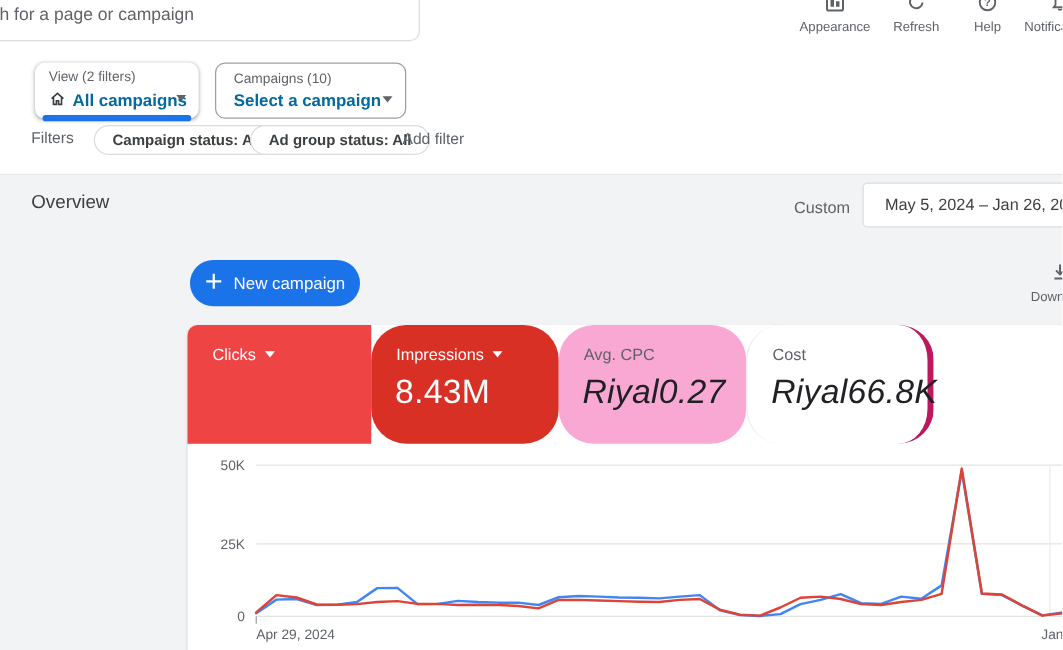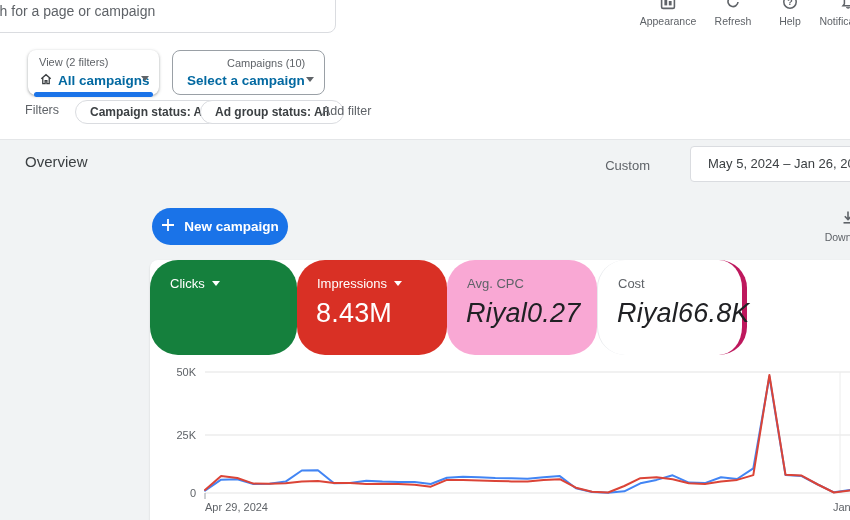--- a/index.html
+++ b/index.html
@@ -27,47 +27,47 @@
   #tool-0 { left:626px; } #tool-1 { left:691px; } #tool-2 { left:748px; } #tool-3 { left:806px; }
 
   .drop-card { position:absolute; top:50px; height:45px; background:#fff; }
   .view-card {
     left:28px; width:131px; border-radius:8px;
     box-shadow:0 1px 2px rgba(60,64,67,.3), 0 1px 3px 1px rgba(60,64,67,.15);
   }
   .view-card .underline { position:absolute; left:6px; right:6px; bottom:-2px; height:5px; background:#1a73e8; border-radius:3px; }
   .campaign-card { left:172px; width:153px; border:1px solid #9aa0a6; border-radius:8px; }
   .drop-card .cap { position:absolute; left:11px; top:6px; font-size:11px; color:#5f6368; white-space:nowrap; }
-  .campaign-card .cap { left:14px;margin-left:40px; }
+  .campaign-card .cap { left:14px; }
   .drop-card .val { position:absolute; left:11px; top:22px; font-size:13.5px; font-weight:bold; color:#0369a1; white-space:nowrap; display:flex; align-items:center; gap:5px; }
   .campaign-card .val { left:14px; }
   .caret { display:inline-block; width:0; height:0; border-left:4.5px solid transparent; border-right:4.5px solid transparent; border-top:5px solid #5f6368; }
   .drop-card .caret { position:absolute; right:10px; top:26px; }
 
   .filters-label { position:absolute; left:25px; top:103px; font-size:12.5px; color:#5f6368; }
   .chip {
     position:absolute; top:100px; height:24px; line-height:22px; padding:0 14px;
     border:1px solid #dadce0; border-radius:13px; font-size:12px; font-weight:bold; color:#3c4043; background:#fff; cursor:pointer; white-space:nowrap;
   }
   #chip-0 { left:75px; } #chip-1 { left:200px; }
   .add-filter { position:absolute; left:322px; top:104px; font-size:12.5px; color:#5f6368; cursor:pointer; }
 
   
   .content { position:absolute; left:0; top:140px; width:850px; height:380px; background:#f1f3f4; }
   .page-title { position:absolute; left:25px; top:13px; font-size:15px; color:#3c4043; font-weight:normal; }
-  .custom-label { position:absolute; left:560px; top:18px; width:90px; text-align:right; font-size:13px; color:#5f6368; }
+  .custom-label { position:absolute; left:590px; top:18px; width:90px; text-align:right; font-size:13px; color:#5f6368; }
   .date-box {
     position:absolute; left:690px; top:6px; width:176px; height:36px; background:#fff;
     border:1px solid #dadce0; border-radius:4px; line-height:34px; padding-left:17px;
     font-size:13px; color:#3c4043; cursor:pointer; white-space:nowrap;
   }
   .new-campaign-btn {
     position:absolute; left:152px; top:68px; width:136px; height:37px; border:none;
     border-radius:18.5px; background:#1a73e8; color:#fff; font-family:inherit;
-    font-size:13.5px; font-weight:bold; display:flex; align-items:center; justify-content:center; gap:9px; cursor:pointer;
+    font-size:13.5px; font-weight:normal; display:flex; align-items:center; justify-content:center; gap:9px; cursor:pointer;
   }
   .download { position:absolute; left:808px; top:70px; width:80px; text-align:center; cursor:pointer; }
   .download .t-label { display:block; margin-top:1px; font-size:10.5px; color:#5f6368; }
 
   .main-card {
     position:absolute; left:150px; top:120px; width:716px; height:280px; background:#fff;
     border-radius:8px 0 0 0; box-shadow:0 1px 2px rgba(0,0,0,.15);
   }
   .metric { position:absolute; top:0; height:95px; cursor:pointer;border-radius:28px; }
   .m0 { left:0; width:147px; background:#1a73e8; border-radius:8px 0 0 0; color:#fff; }
@@ -191,21 +191,21 @@
         <svg width="16" height="16" viewBox="0 0 16 16">
             <path d="M8 1.5 V9.3 M4.8 6.3 L8 9.5 L11.2 6.3" fill="none" stroke="#5f6368" stroke-width="1.6"></path>
             <path d="M3.5 12.8 H12.5" stroke="#5f6368" stroke-width="1.6"></path>
           </svg>
       </span>
       <span class="t-label">Download</span>
     </div>
 
     <div class="main-card">
 
-      <div class="metric m0" style="background: #15803d; border-radius: 28px;">
+      <div class="metric m0" style="background: #ef4444;">
         <div class="m-label-row">
           <span>Clicks</span>
           <span class="caret caret-white"></span>
         </div>
       </div>
 
       <div class="metric m1" style="background: rgb(217, 48, 37);">
         <div class="m-label-row">
           <span>Impressions</span>
           <span class="caret caret-white"></span>

